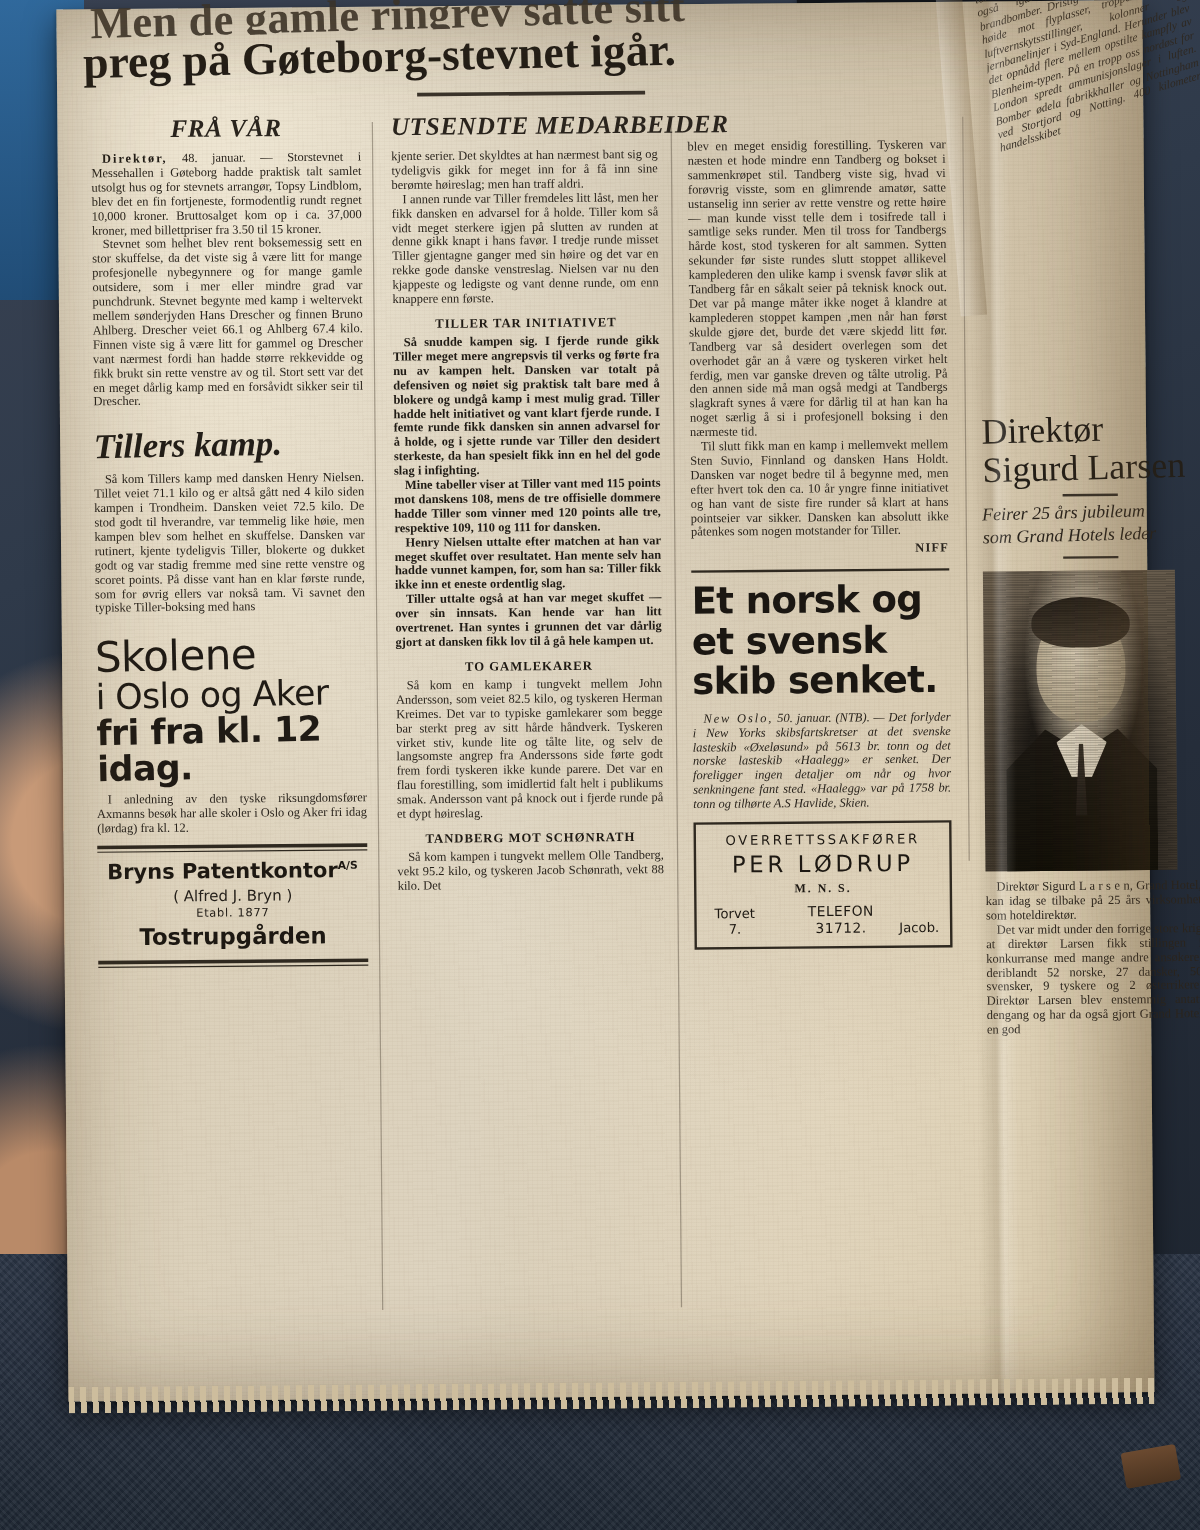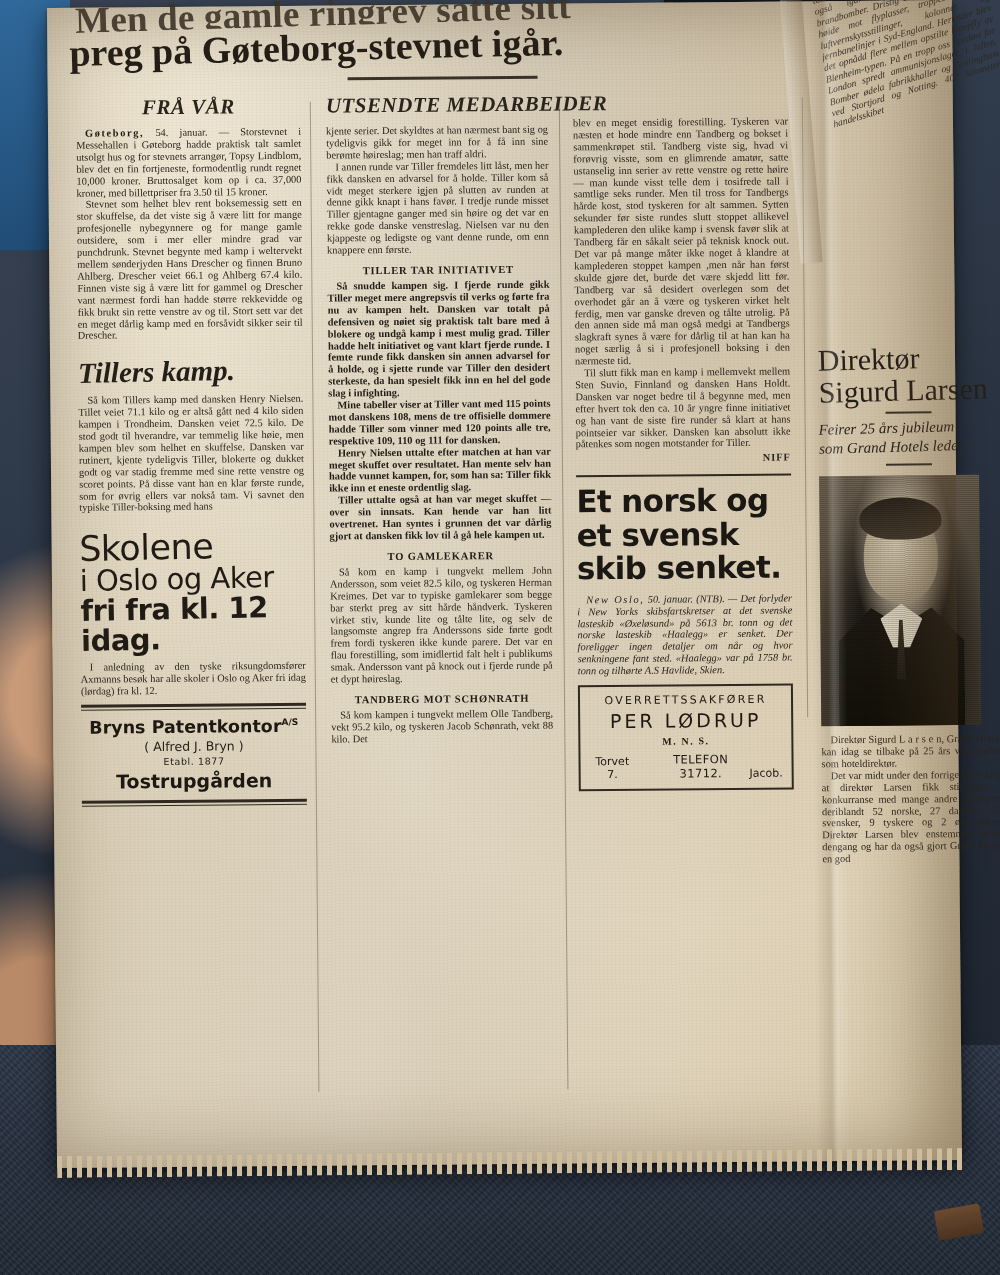--- a/index.html
+++ b/index.html
@@ -201,22 +201,22 @@
     </div>
 
     <div class="rulev" id="r1"></div>
     <div class="rulev" id="r2"></div>
     <div class="rulev" id="r3"></div>
 
     <div class="col" id="c1">
       <div class="byline">FRÅ VÅR</div>
       <div class="body">
         <p>
-          <span class="bold lead">Gøteborg,</span>
-          <span>54. januar. —</span>
+          <span class="bold lead">Direktør,</span>
+          <span>48. januar. —</span>
           <span>Storstevnet i Messehallen i Gøteborg hadde praktisk talt samlet utsolgt hus og for stevnets arrangør, Topsy Lindblom, blev det en fin fortjeneste, formodentlig rundt regnet 10,000 kroner. Bruttosalget kom op i ca. 37,000 kroner, med billettpriser fra 3.50 til 15 kroner.</span>
         </p>
         <p>Stevnet som helhet blev rent boksemessig sett en stor skuffelse, da det viste sig å være litt for mange profesjonelle nybegynnere og for mange gamle outsidere, som i mer eller mindre grad var punchdrunk. Stevnet begynte med kamp i weltervekt mellem sønderjyden Hans Drescher og finnen Bruno Ahlberg. Drescher veiet 66.1 og Ahlberg 67.4 kilo. Finnen viste sig å være litt for gammel og Drescher vant nærmest fordi han hadde større rekkevidde og fikk brukt sin rette venstre av og til. Stort sett var det en meget dårlig kamp med en forsåvidt sikker seir til Drescher.</p>
       </div>
 
       <div class="hd-ital">Tillers kamp.</div>
 
       <div class="body">
         <p>Så kom Tillers kamp med dansken Henry Nielsen. Tillet veiet 71.1 kilo og er altså gått ned 4 kilo siden kampen i Trondheim. Dansken veiet 72.5 kilo. De stod godt til hverandre, var temmelig like høie, men kampen blev som helhet en skuffelse. Dansken var rutinert, kjente tydeligvis Tiller, blokerte og dukket godt og var stadig fremme med sine rette venstre og scoret points. På disse vant han en klar første runde, som for øvrig ellers var nokså tam. Vi savnet den typiske Tiller-boksing med hans</p>
       </div>

